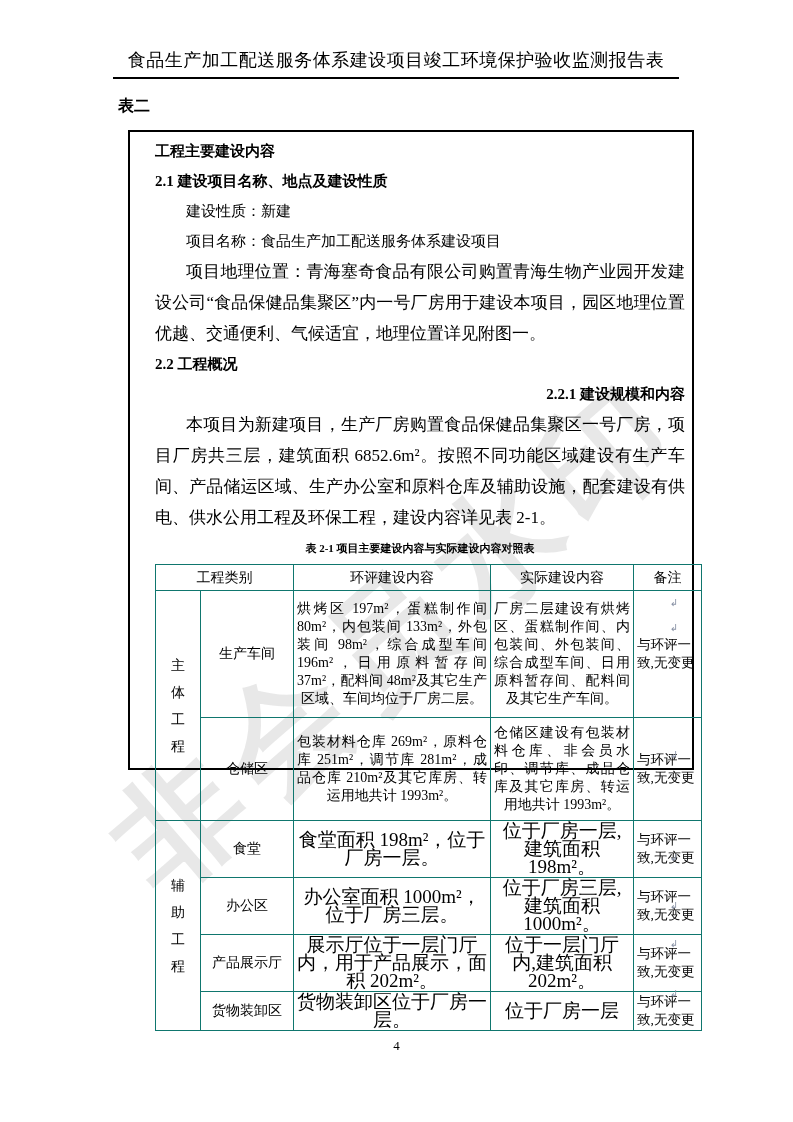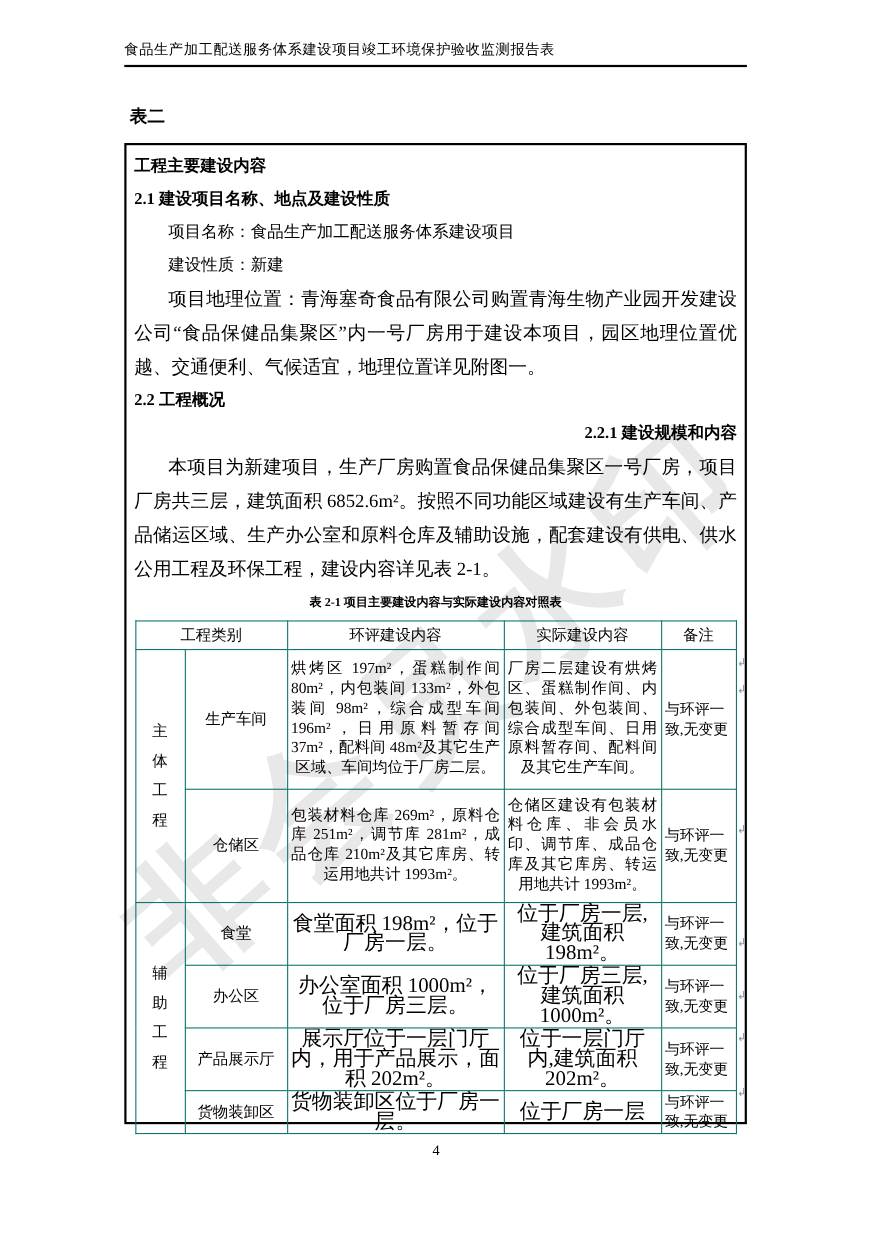--- a/index.html
+++ b/index.html
@@ -15,34 +15,34 @@
   .watermark{
     position:absolute;left:45px;top:545px;width:720px;
     transform:rotate(-41deg);
     font-size:126px;letter-spacing:14px;white-space:nowrap;
     color:rgba(90,90,90,0.14);
     font-weight:bold;
     z-index:0;user-select:none;pointer-events:none;
   }
   
   .doc-header{
-    position:absolute;left:113px;top:36px;width:566px;
-    text-align:left;font-size:13px;letter-spacing:.5px;
+    position:absolute;left:113px;top:48px;width:566px;
+    text-align:center;font-size:18px;letter-spacing:.5px;
     padding-bottom:5px;border-bottom:2px solid #000;
     z-index:2;
   }
   .sheet-label{
     position:absolute;left:118px;top:96px;
     font-size:16px;font-weight:bold;z-index:2;
   }
   
   .box{
-    position:absolute;left:113px;top:130px;width:566px;height:892px;
+    position:absolute;left:128px;top:130px;width:566px;height:640px;
     border:2px solid #000;box-sizing:border-box;
-    padding:4px 7px 0 7px;
+    padding:4px 7px 0 25px;
     z-index:1;background:transparent;
   }
   .ln{font-size:15px;line-height:30px;white-space:nowrap;}
   .bold{font-weight:bold;}
   .ind2{padding-left:31px;}
   .ind1{padding-left:15px;text-align:right;}
   .p{font-size:17px;line-height:31px;text-indent:31px;text-align:justify;}
   .tbl-title{font-size:11px;line-height:30px;font-weight:bold;text-align:center;white-space:nowrap;}
   
   table.bt{
@@ -92,22 +92,22 @@
 
 <div class="watermark">非会员水印</div>
 
 <div class="doc-header">食品生产加工配送服务体系建设项目竣工环境保护验收监测报告表</div>
 
 <div class="sheet-label">表二</div>
 
 <div class="box">
   <div class="ln bold">工程主要建设内容</div>
   <div class="ln bold">2.1  建设项目名称、地点及建设性质</div>
+  <div class="ln ind2">建设性质：新建</div>
   <div class="ln ind2">项目名称：食品生产加工配送服务体系建设项目</div>
-  <div class="ln ind2">建设性质：新建</div>
   <div class="p">项目地理位置：青海塞奇食品有限公司购置青海生物产业园开发建设公司“食品保健品集聚区”内一号厂房用于建设本项目，园区地理位置优越、交通便利、气候适宜，地理位置详见附图一。</div>
   <div class="ln bold">2.2  工程概况</div>
   <div class="ln bold ind1">2.2.1 建设规模和内容</div>
   <div class="p">本项目为新建项目，生产厂房购置食品保健品集聚区一号厂房，项目厂房共三层，建筑面积 6852.6m²。按照不同功能区域建设有生产车间、产品储运区域、生产办公室和原料仓库及辅助设施，配套建设有供电、供水公用工程及环保工程，建设内容详见表 2-1。</div>
   <div class="tbl-title">表 2-1  项目主要建设内容与实际建设内容对照表</div>
 
   <table class="bt">
     <colgroup>
       <col style="width:45px">
         <col style="width:93px">

